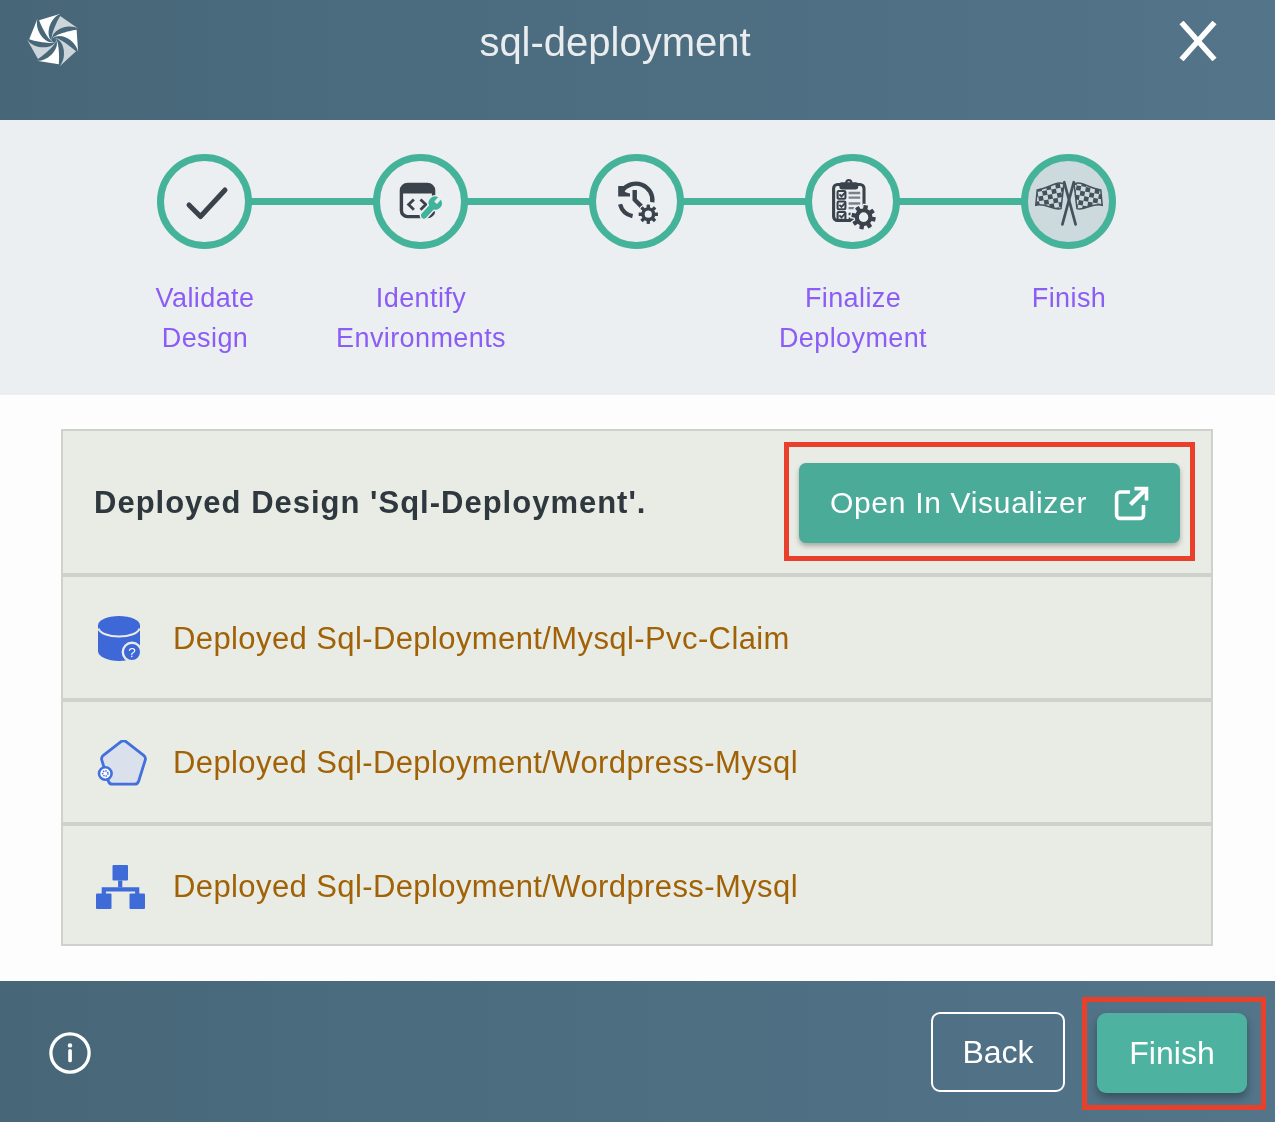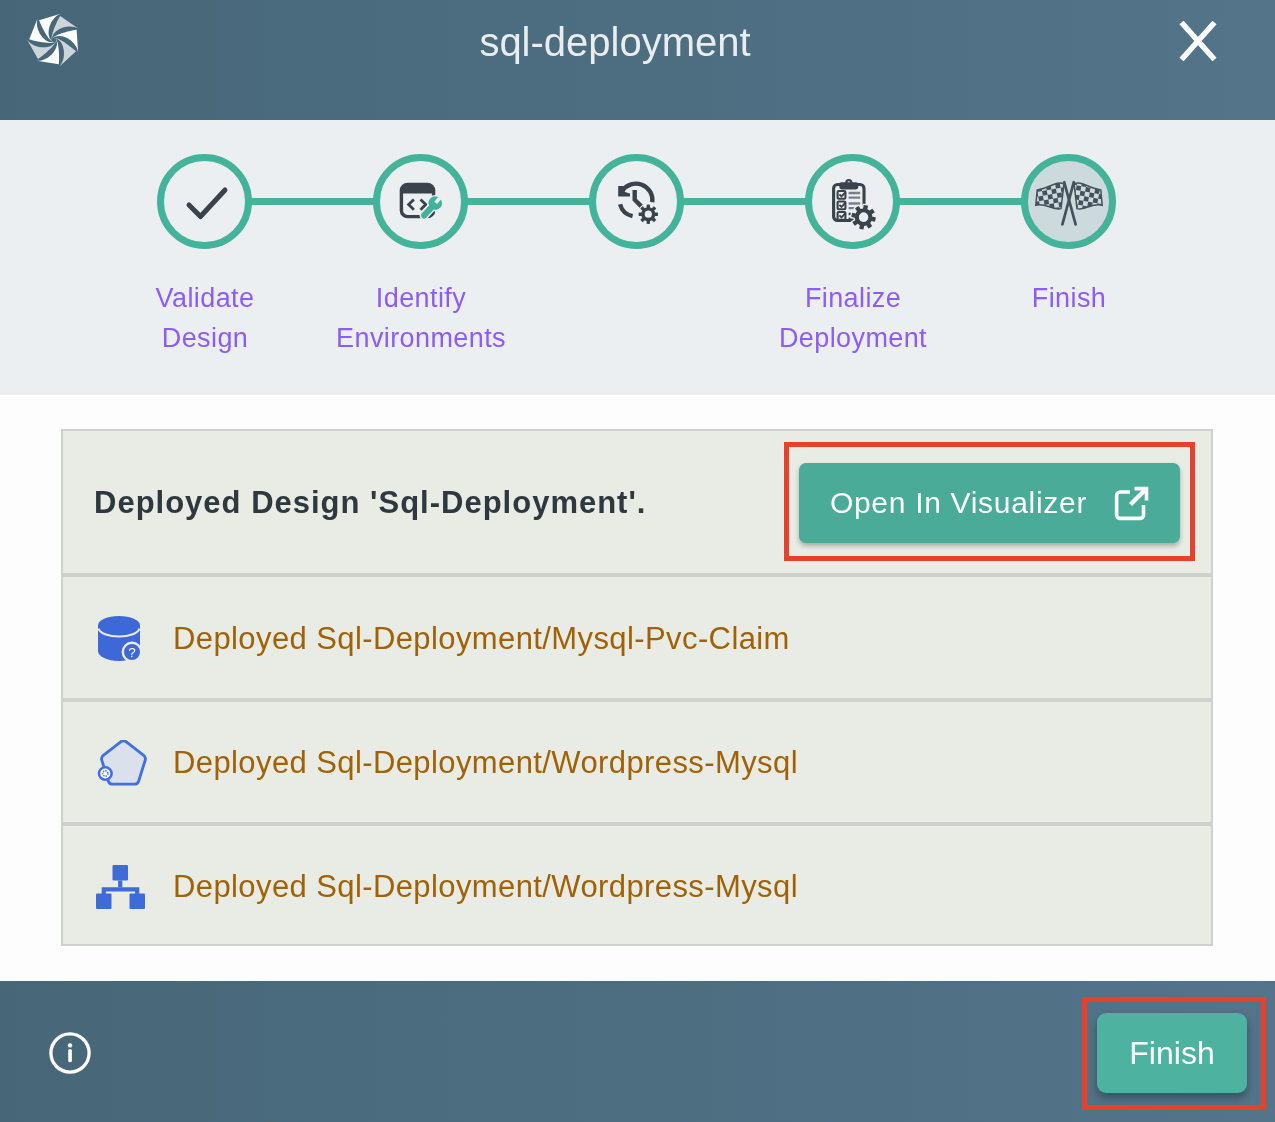--- a/index.html
+++ b/index.html
@@ -211,18 +211,19 @@
   <path d="M30.5 4.5 L16.5 18.5" stroke="#fff" stroke-width="4.4"></path>
 </svg>
     </div>
 
   <div id="footer">
     <div id="infoicon"><svg width="42" height="42" viewBox="0 0 42 42">
   <circle cx="21" cy="21" r="19.1" fill="none" stroke="#fff" stroke-width="3.3"></circle>
   <circle cx="21" cy="13.4" r="2.2" fill="#fff"></circle>
   <rect x="19.2" y="16.9" width="3.7" height="13.4" rx="1.85" fill="#fff"></rect>
 </svg></div>
+    <div id="backbtn">Back</div>
     <div id="finbtn">Finish</div>
   </div>
 
   <div class="redrect" id="red1"></div>
   <div class="redrect" id="red2"></div>
 </div>
 
 </body></html>

